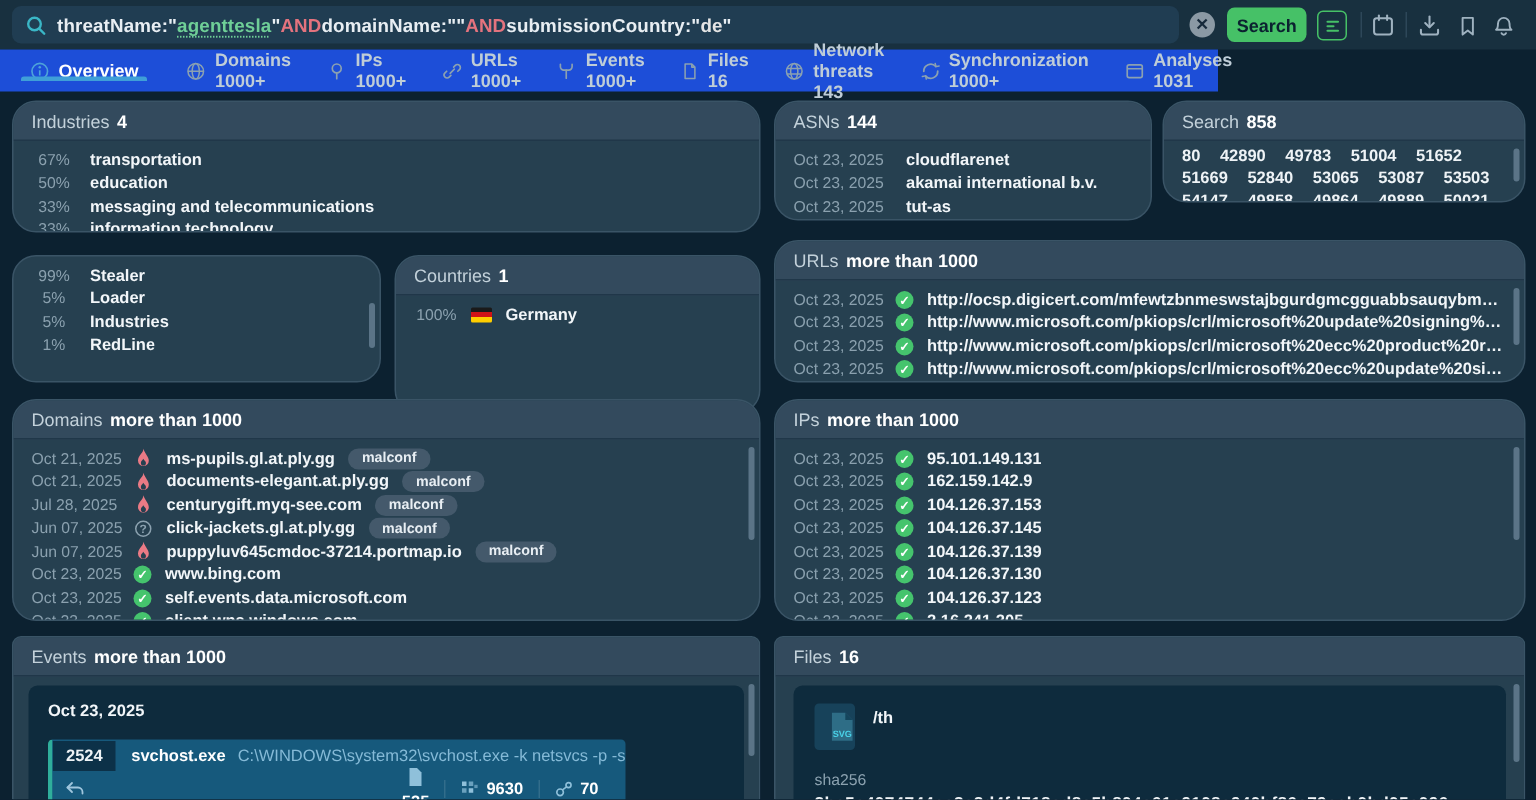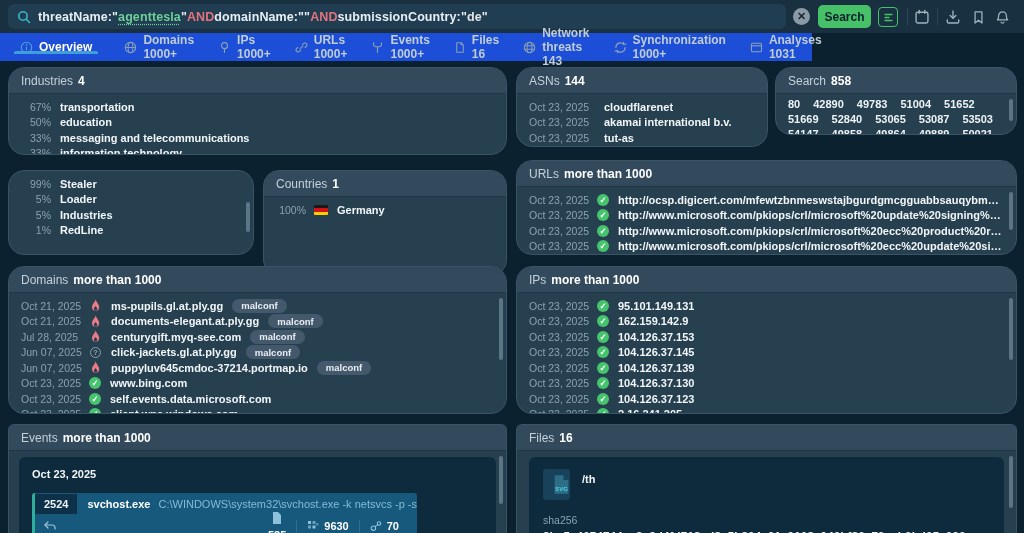--- a/index.html
+++ b/index.html
@@ -38,21 +38,21 @@
   .tab.active { color:#ffffff; }
   .tab.active .ticon { color:#4da3d9; }
   .tab.active::after { content:""; position:absolute; left:6px; right:6px; bottom:0; height:3px; background:#3f9fd8; border-radius:2px 2px 0 0; }
   .tab-sep { width:1px; height:16px; background:#2d4759; align-self:center; margin:0 4px; }
   
   .card { position:absolute; background:#264050; border:1px solid #3a5466; border-radius:16px; overflow:hidden; }
   .card-h { background:#334a5d; height:26px; display:flex; align-items:center; padding:0 12px; font-size:12px; color:#c3d1da; gap:5px; border-bottom:1px solid #203749; }
   .card-h b { color:#ffffff; }
   .card-b { padding:5px 0 0 0; position:relative; }
   .row { display:flex; align-items:center; height:15.5px; padding:0 12px; font-size:11px; white-space:nowrap; overflow:hidden; cursor:pointer; }
-  .pct { width:30px; text-align:right; color:#8ba1af; font-size:10.5px; flex:none; }
+  .pct { width:30px; text-align:center; color:#8ba1af; font-size:10.5px; flex:none; }
   .rdate { width:66px; color:#8ba1af; font-size:10.5px; flex:none; }
   .rlabel { color:#f2f6f9; font-weight:bold; margin-left:9px; overflow:hidden; text-overflow:ellipsis; }
   .sicon { width:13px; height:13px; flex:none; margin-left:2px; display:flex; align-items:center; justify-content:center; }
   .badge { margin-left:9px; background:#44596b; color:#e8eef3; font-size:9.5px; font-weight:bold; padding:1.5px 9px; border-radius:8px; flex:none; }
   .flag { width:14px; height:10px; flex:none; margin-left:8px; border-radius:1px;
           background:linear-gradient(#1a1a1a 0 33%, #d01317 33% 66%, #ffce00 66% 100%); }
   .ports-wrap { padding:4px 12px; font-size:11px; font-weight:bold; color:#eef3f6; display:flex; flex-wrap:wrap; column-gap:13px; row-gap:3px; line-height:12px; }
   .thumb { position:absolute; right:3px; width:4px; background:#5b7487; border-radius:2px; }
   
   .ok-ic { width:12px; height:12px; border-radius:50%; background:#45c46d; color:#fff; font-size:8.5px; font-weight:bold; display:flex; align-items:center; justify-content:center; }

